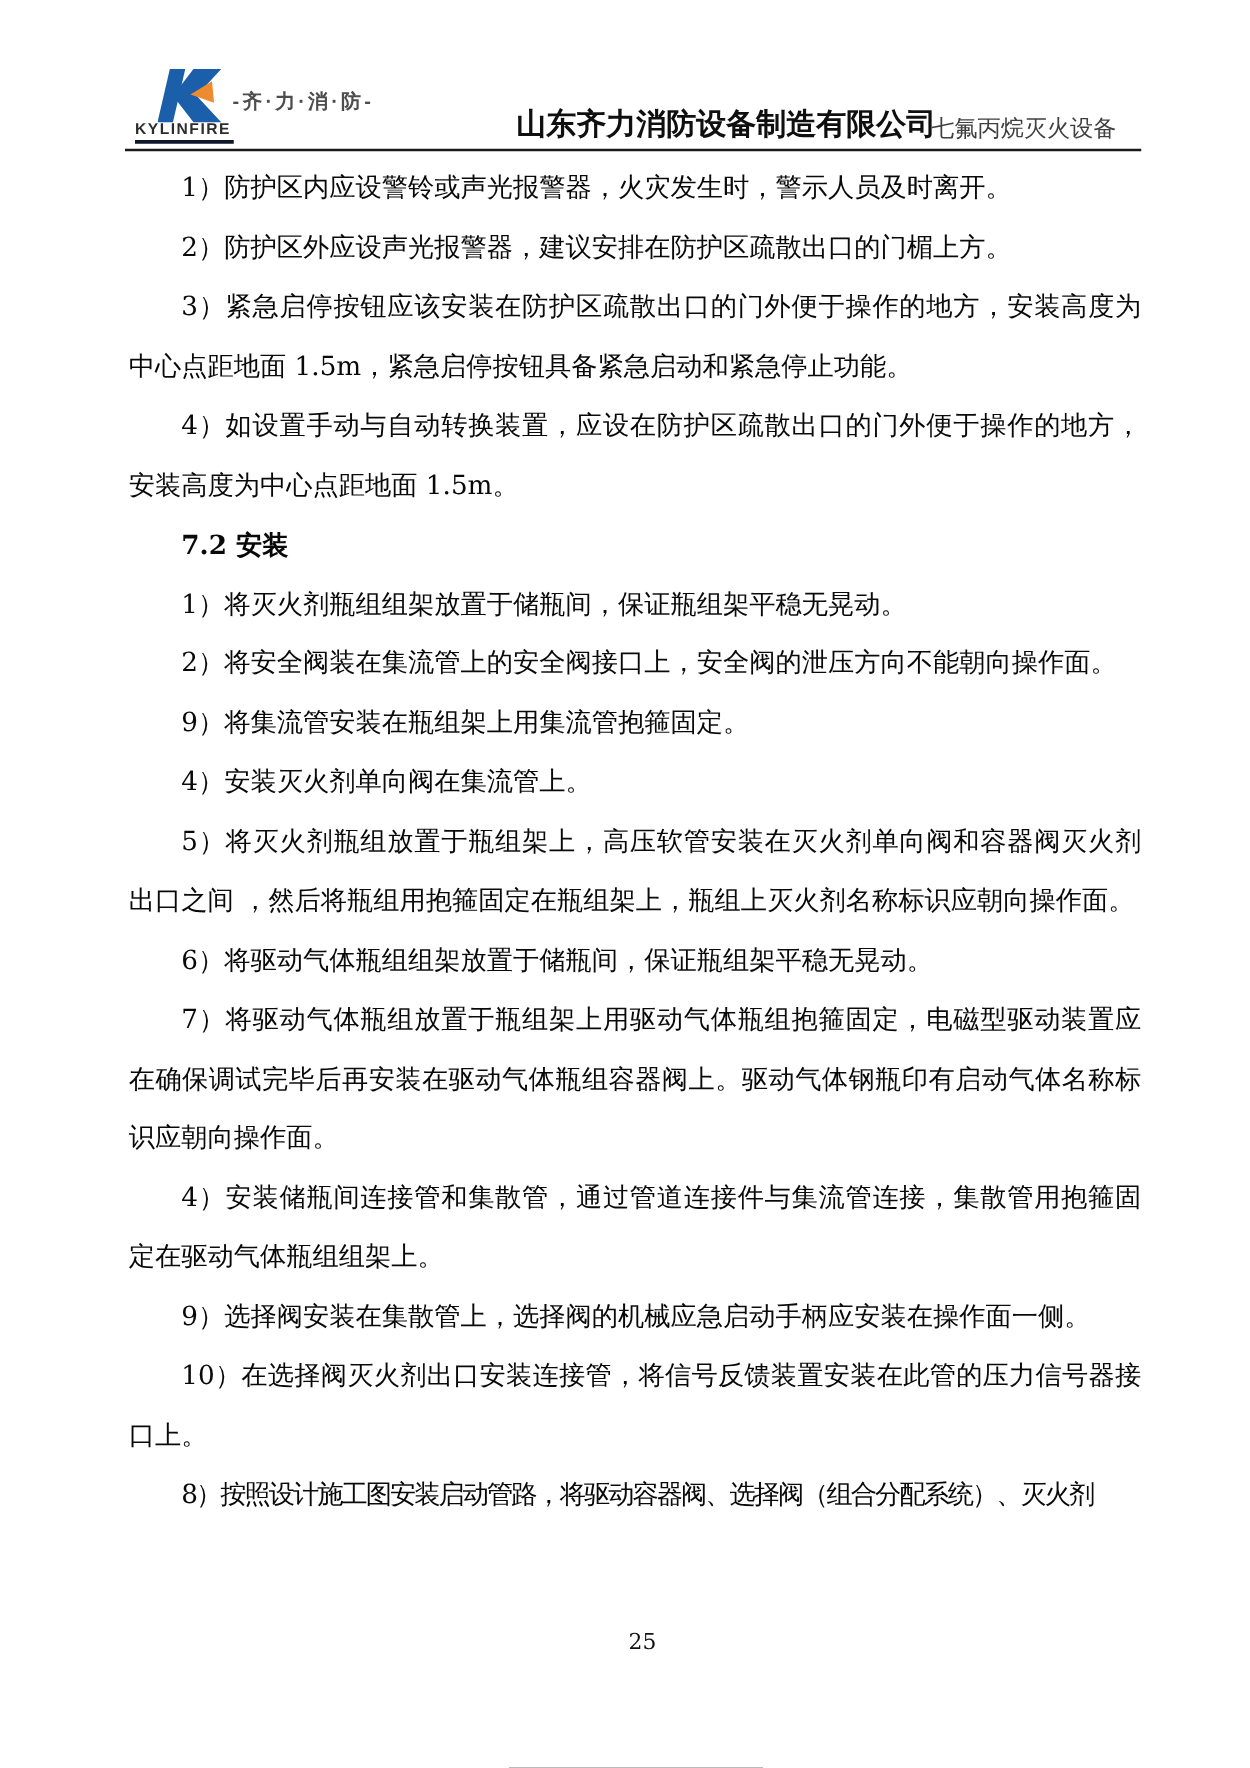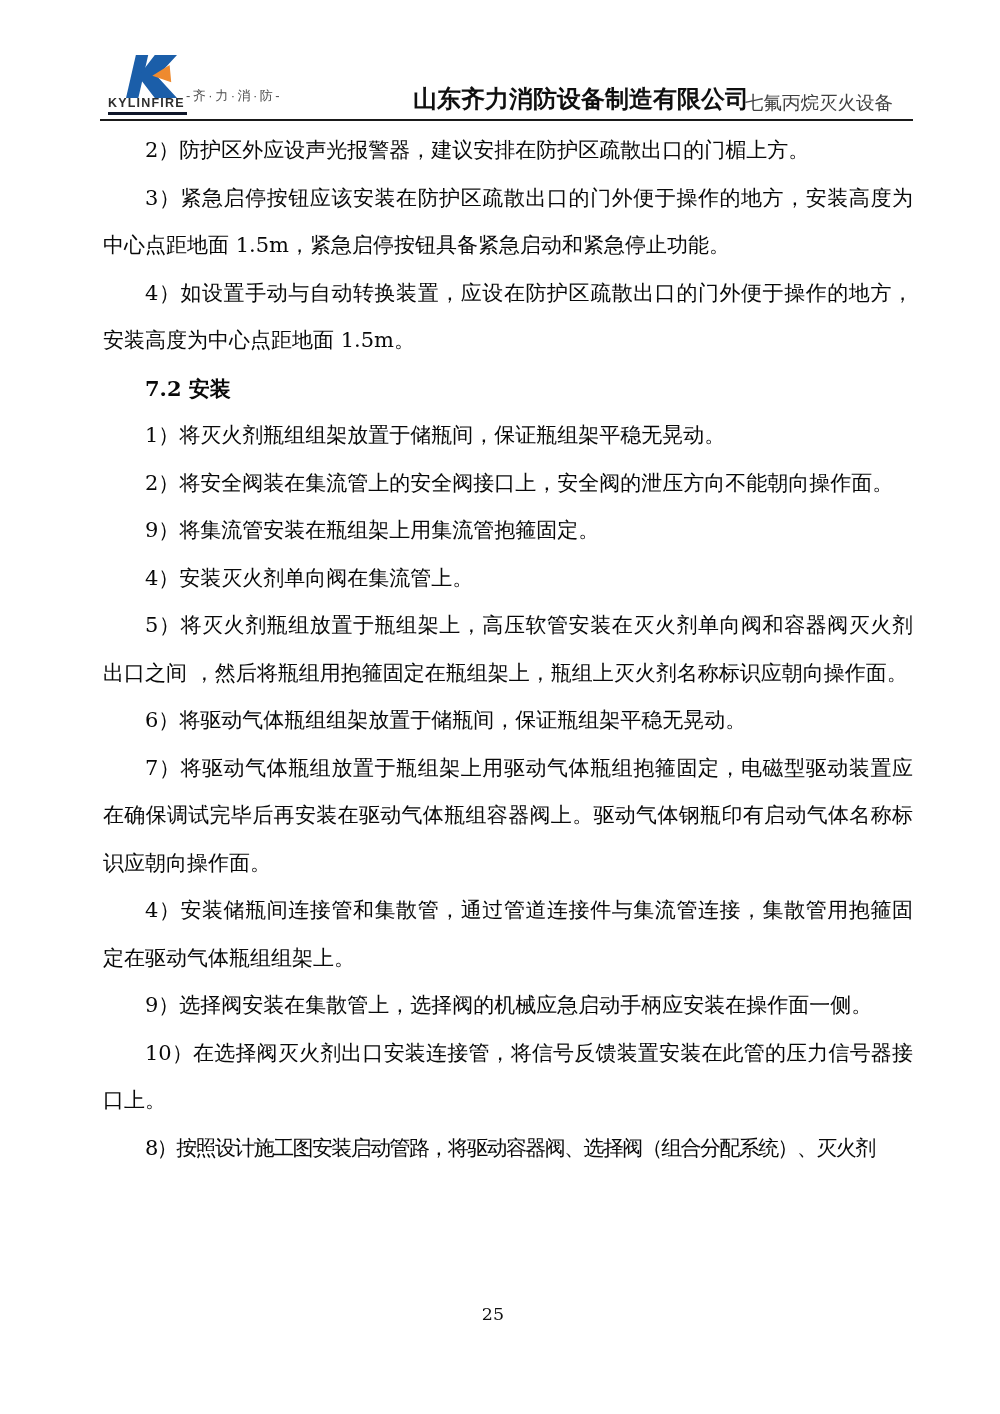--- a/index.html
+++ b/index.html
@@ -26,24 +26,23 @@
     font-family:"Liberation Sans", sans-serif;
     font-size:12.5px; font-weight:800;
     letter-spacing:1.2px; color:#2d2d2d;
     border-bottom:3px solid #0f172a;
     padding:0 2px 2px 0;
     white-space:nowrap;
   }
   .slogan {
     position:absolute; left:86px; top:71px;
     font-family:"Liberation Sans", sans-serif;
-    font-size:13px; font-weight:400;
+    font-size:16px; font-weight:700;
     letter-spacing:2.5px; color:#4d4d4d;
     white-space:nowrap;
-    margin-top:16px;
   }
   .company {
     position:absolute; left:313px; bottom:4px;
     font-family:"Liberation Sans", sans-serif;
     font-size:24px; font-weight:700; color:#0f0f0f;
     white-space:nowrap;
   }
   .product {
     position:absolute; right:20px; bottom:4px;
     font-family:"Liberation Sans", sans-serif;
@@ -57,21 +56,21 @@
     font-family:"DejaVu Serif", serif;
     font-size:21px; line-height:47.5px;
     color:#090909;
     text-align:justify;
   }
   .doc-body p { margin:0; text-indent:2em; }
   .doc-body p.heading { font-weight:700; }
   .doc-body p.tight { letter-spacing:-1.6px; }
   
   .page-number {
-    position:absolute; left:88px; top:1304px;
+    position:absolute; left:109px; top:1304px;
     width:810px; text-align:center;
     font-family:"DejaVu Serif", serif;
     font-size:17.5px; color:#111111;
   }
 </style>
 </head>
 <body>
 
 <div class="page">
 
@@ -81,20 +80,21 @@
       <polygon points="35,0 62,0 38,26 62,52 35,52 15,26" fill="#1b5ea9"></polygon>
       <polygon points="53,12 55,33 32,25" fill="#ee8a2f"></polygon>
     </svg>
     <div class="brand">KYLINFIRE</div>
     <div class="slogan">-齐·力·消·防-</div>
     <div class="company">山东齐力消防设备制造有限公司</div>
     <div class="product">七氟丙烷灭火设备</div>
   </div>
 
   <div class="doc-body" id="doc-body">
+    <p>1）防护区内应设警铃或声光报警器，火灾发生时，警示人员及时离开。</p>
     <p>2）防护区外应设声光报警器，建议安排在防护区疏散出口的门楣上方。</p>
     <p>3）紧急启停按钮应该安装在防护区疏散出口的门外便于操作的地方，安装高度为中心点距地面 1.5m，紧急启停按钮具备紧急启动和紧急停止功能。</p>
     <p>4）如设置手动与自动转换装置，应设在防护区疏散出口的门外便于操作的地方，安装高度为中心点距地面 1.5m。</p>
     <p class="heading">7.2 安装</p>
     <p>1）将灭火剂瓶组组架放置于储瓶间，保证瓶组架平稳无晃动。</p>
     <p>2）将安全阀装在集流管上的安全阀接口上，安全阀的泄压方向不能朝向操作面。</p>
     <p>9）将集流管安装在瓶组架上用集流管抱箍固定。</p>
     <p>4）安装灭火剂单向阀在集流管上。</p>
     <p>5）将灭火剂瓶组放置于瓶组架上，高压软管安装在灭火剂单向阀和容器阀灭火剂出口之间 ，然后将瓶组用抱箍固定在瓶组架上，瓶组上灭火剂名称标识应朝向操作面。</p>
     <p>6）将驱动气体瓶组组架放置于储瓶间，保证瓶组架平稳无晃动。</p>

